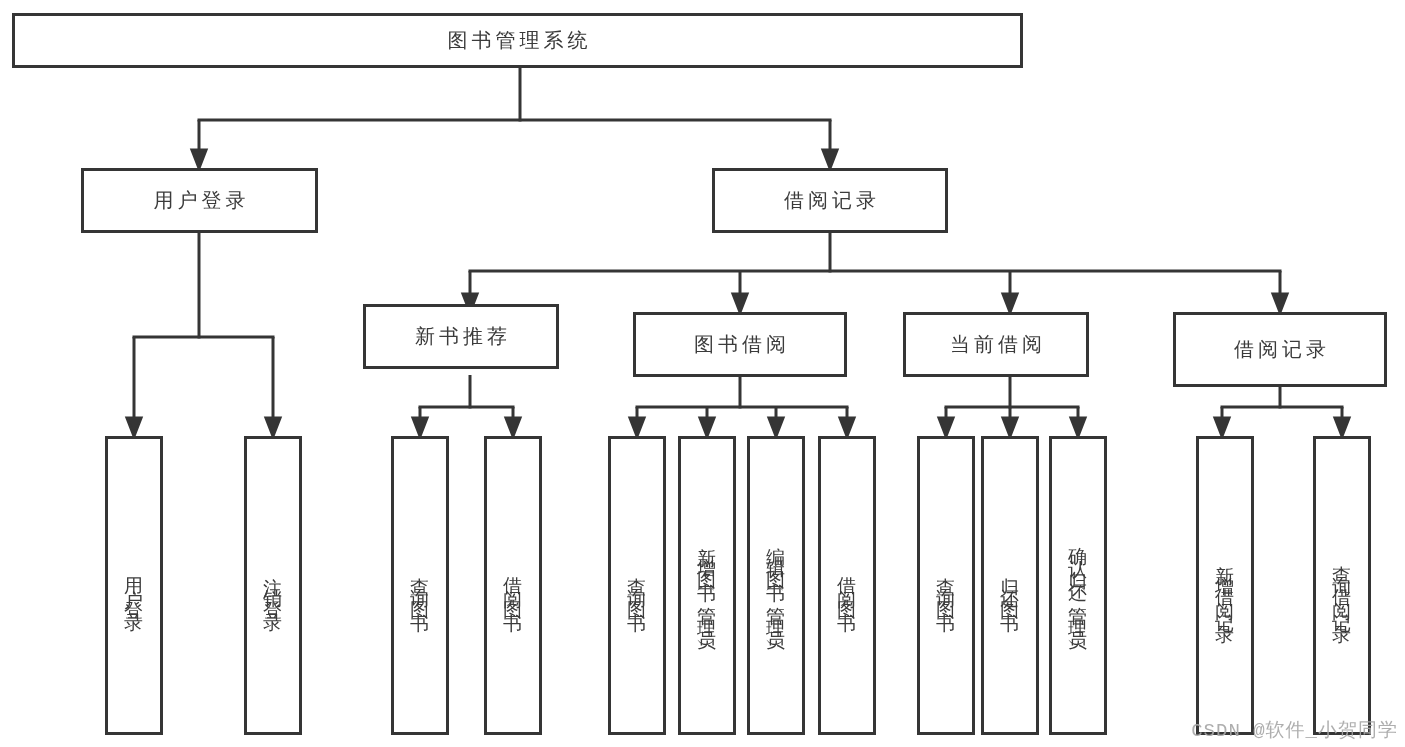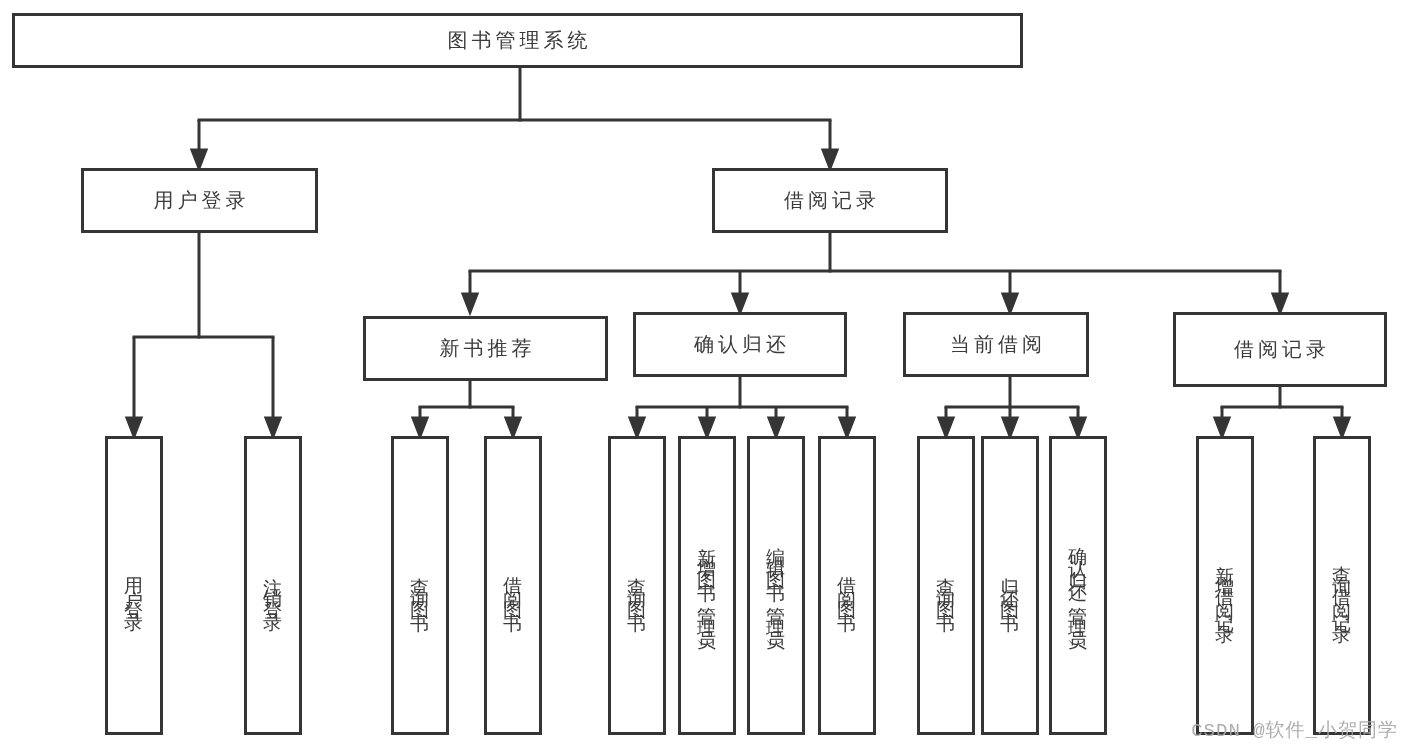--- a/index.html
+++ b/index.html
@@ -103,22 +103,22 @@
       <line x1="1342" y1="407" x2="1342" y2="420"></line>
       <polygon points="1335,418 1349,418 1342,436"></polygon>
     </g>
   </svg>
 
   <div class="node hbox" style="left:12px;top:13px;width:1011px;height:55px">图书管理系统</div>
 
   <div class="node hbox" style="left:81px;top:168px;width:237px;height:65px">用户登录</div>
   <div class="node hbox" style="left:712px;top:168px;width:236px;height:65px">借阅记录</div>
 
-  <div class="node hbox" style="left:363px;top:316px;width:245px;height:65px">新书推荐</div>
-  <div class="node hbox" style="left:633px;top:312px;width:214px;height:65px">确认归还</div>
+  <div class="node hbox" style="left:363px;top:304px;width:196px;height:65px">新书推荐</div>
+  <div class="node hbox" style="left:633px;top:312px;width:214px;height:65px">图书借阅</div>
   <div class="node hbox" style="left:903px;top:312px;width:186px;height:65px">当前借阅</div>
   <div class="node hbox" style="left:1173px;top:312px;width:214px;height:75px">借阅记录</div>
 
   <div class="node vbox" style="left:105px;top:436px;width:58px;height:299px">用户登录</div>
   <div class="node vbox" style="left:244px;top:436px;width:58px;height:299px">注销登录</div>
 
   <div class="node vbox" style="left:391px;top:436px;width:58px;height:299px">查询图书</div>
   <div class="node vbox" style="left:484px;top:436px;width:58px;height:299px">借阅图书</div>
 
   <div class="node vbox" style="left:608px;top:436px;width:58px;height:299px">查询图书</div>

